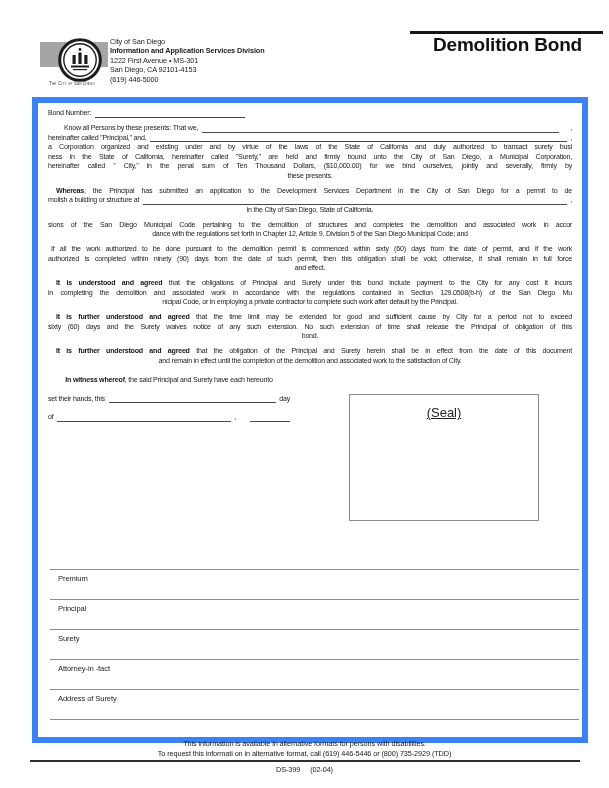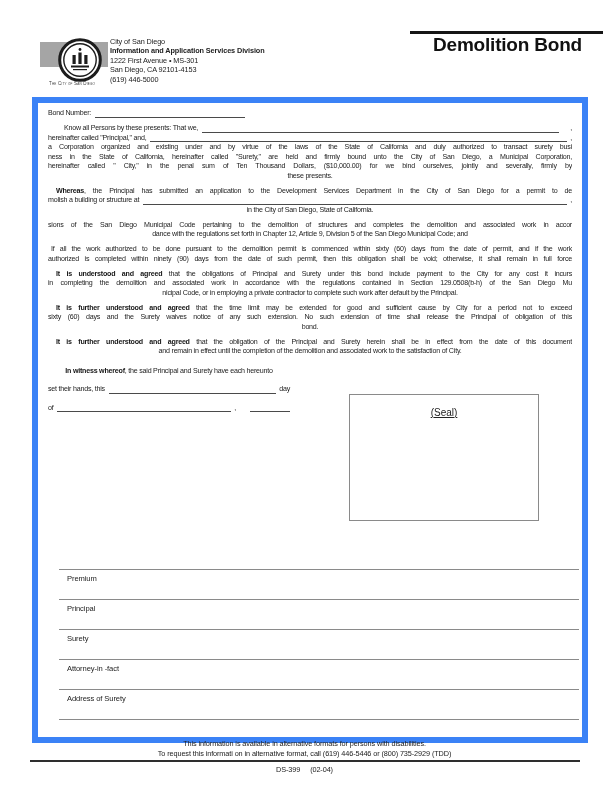--- a/index.html
+++ b/index.html
@@ -44,23 +44,23 @@
   
   .witness{margin-top:10px;width:242px;}
   .witness .row{display:flex;align-items:flex-end;height:9.5px;margin-top:9px;}
   .spacer{width:14px;}
   .fill2{width:40px;border-bottom:1px solid #4a4a4a;margin-bottom:1px;flex:0 0 auto;}
   
   .seal-box{
     position:absolute;left:311px;top:291px;width:190px;height:127px;
     border:1px solid #8a8a8a;text-align:center;box-sizing:border-box;
   }
-  .seal-box .lbl{margin-top:13px;font-size:10px;letter-spacing:0;text-decoration:underline;}
-  
-  .sig-rows{position:absolute;left:21px;right:3px;top:466px;}
+  .seal-box .lbl{margin-top:13px;font-size:13px;letter-spacing:0;text-decoration:underline;}
+  
+  .sig-rows{position:absolute;left:12px;right:3px;top:466px;}
   .sig-row{height:30px;border-top:1px solid #8a8a8a;box-sizing:border-box;padding:4px 0 0 8px;font-size:7.6px;letter-spacing:-.1px;}
   .sig-close{border-top:1px solid #8a8a8a;height:0;}
   
   .footer{position:absolute;left:0;top:739px;width:609px;text-align:center;font-size:7.3px;line-height:9.8px;letter-spacing:-.1px;}
   .footer-rule{margin:1.5px auto 0 auto;width:550px;height:2px;background:#2e2e2e;}
   .form-number{margin-top:3px;}
   .form-number span{margin:0 4px;}
 </style>
 </head>
 <body>
@@ -130,20 +130,21 @@
     </div>
 
     <div class="para mt6">
       <div class="jline">sions of the San Diego Municipal Code pertaining to the demolition of structures and completes the demolition and associated work in accor</div>
       <div class="lline">dance with the regulations set forth in Chapter 12, Article 9, Division 5 of the San Diego Municipal Code; and</div>
     </div>
 
     <div class="para mt6">
       <div class="jline ind-sm">If all the work authorized to be done pursuant to the demolition permit is commenced within sixty (60) days from the date of permit, and if the work</div>
       <div class="jline">authorized is completed within ninety (90) days from the date of such permit, then this obligation shall be void; otherwise, it shall remain in full force</div>
+      <div class="lline">and effect.</div>
     </div>
 
     <div class="para mt6">
       <div class="jline ind"><b>It is understood and agreed</b><span> that the obligations of Principal and Surety under this bond include payment to the City for any cost it incurs</span></div>
       <div class="jline">in completing the demolition and associated work in accordance with the regulations contained in Section 129.0508(b-h) of the San Diego Mu</div>
       <div class="lline">nicipal Code, or in employing a private contractor to complete such work after default by the Principal.</div>
     </div>
 
     <div class="para mt6">
       <div class="jline ind"><b>It is further understood and agreed</b><span> that the time limit may be extended for good and sufficient cause by City for a period not to exceed</span></div>

